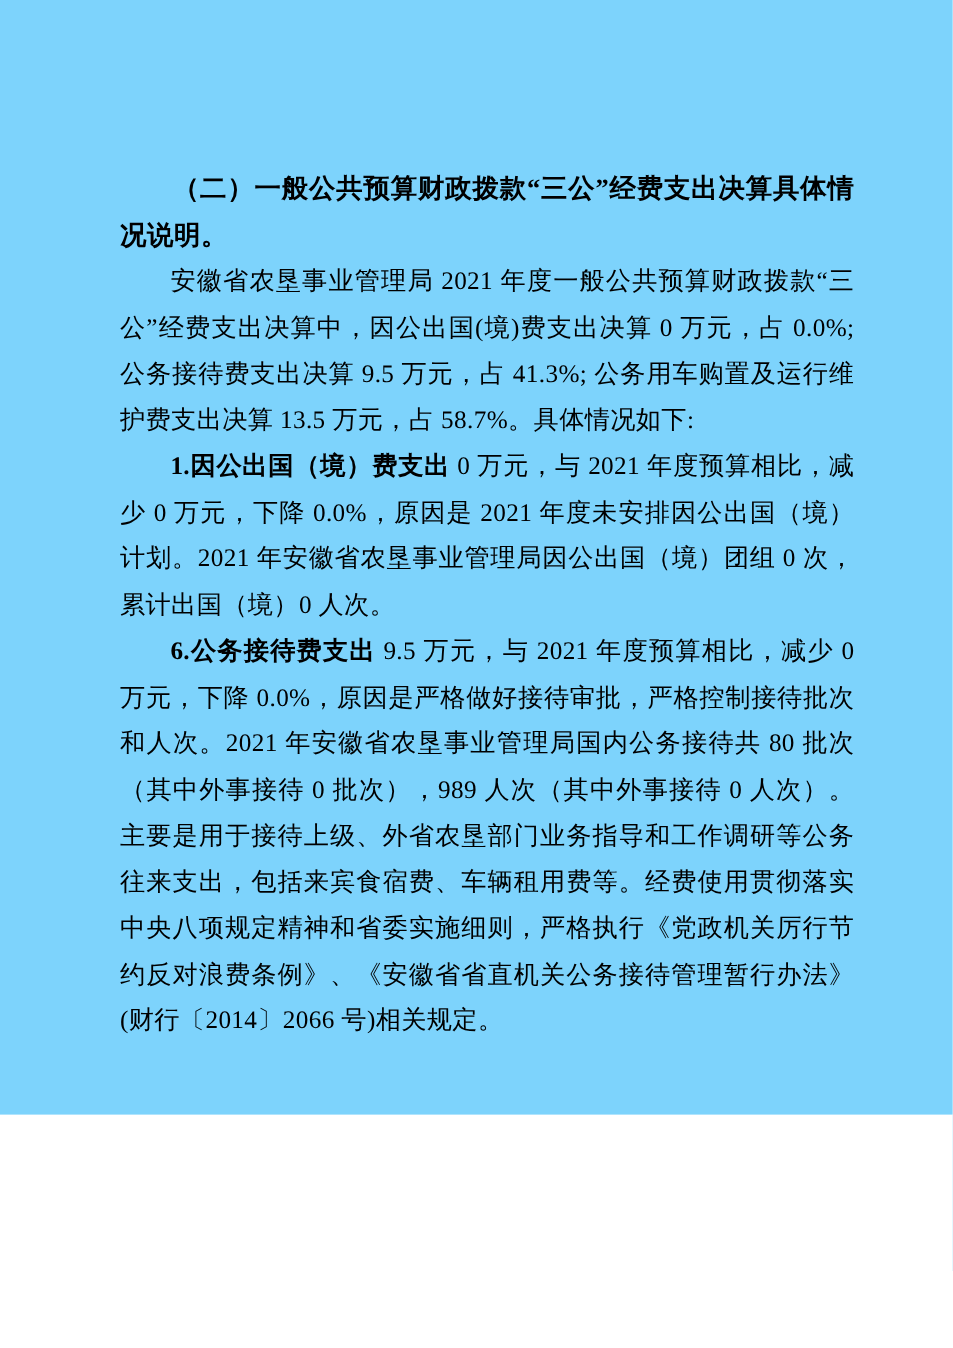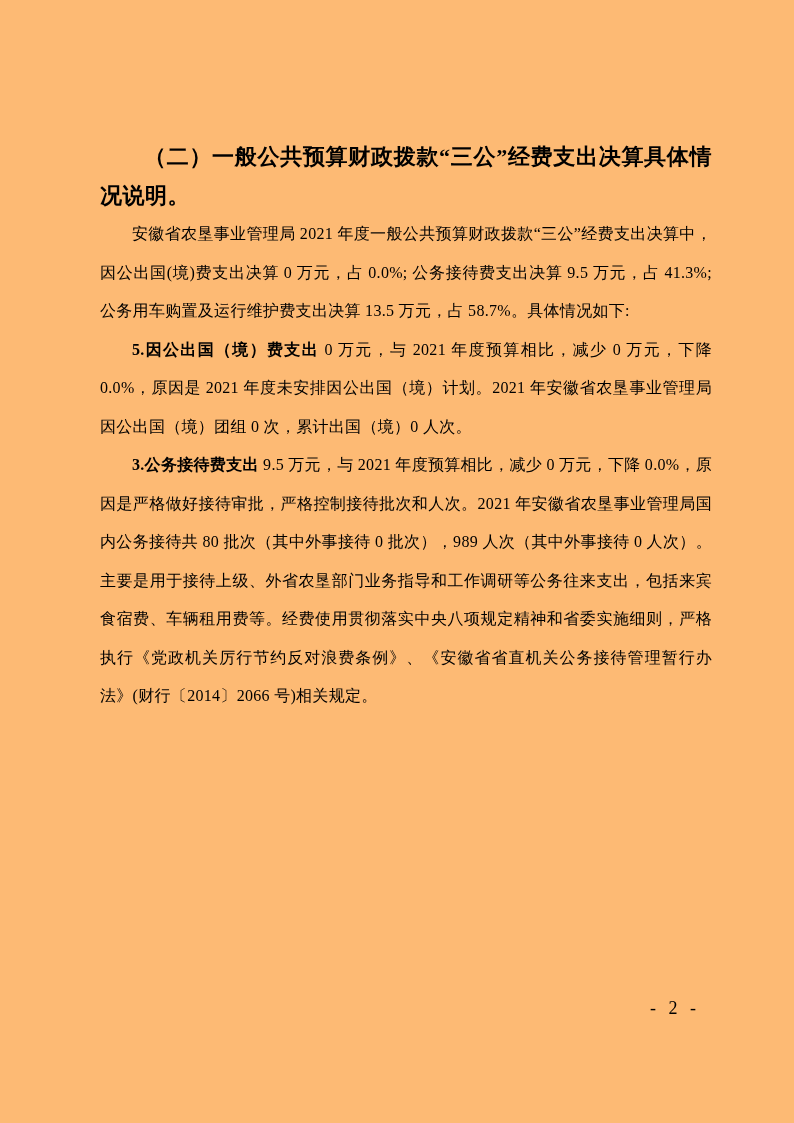--- a/index.html
+++ b/index.html
@@ -3,22 +3,22 @@
 <meta charset="utf-8">
 <style>
   html, body {
     margin: 0;
     padding: 0;
     background: #ffffff;
   }
   .page {
     position: relative;
     width: 794px;
-    height: 1123px;
-    background: #fdba74;
+    height: 929px;
+    background: #7dd3fc;
     overflow: hidden;
     font-family: "Liberation Serif", "DejaVu Serif", serif;
     color: #000000;
   }
   .content {
     position: absolute;
     left: 100px;
     top: 138px;
     width: 612px;
   }
@@ -26,21 +26,21 @@
     margin: 0;
     font-size: 22px;
     font-weight: bold;
     line-height: 38.5px;
     text-indent: 2em;
     text-align: justify;
     letter-spacing: 0.5px;
   }
   .para {
     margin: 0;
-    font-size: 16px;
+    font-size: 21px;
     line-height: 38.5px;
     text-indent: 2em;
     text-align: justify;
     letter-spacing: 0.3px;
   }
   .lead {
     font-weight: bold;
   }
   .footer-pagenum {
     position: absolute;
@@ -54,21 +54,21 @@
 </head>
 <body>
 
 <div class="page">
   <div class="content">
 
     <p class="heading">（二）一般公共预算财政拨款“三公”经费支出决算具体情况说明。</p>
 
     <p class="para"><span>安徽省农垦事业管理局 2021 年度一般公共预算财政拨款“三公”经费支出决算中，因公出国(境)费支出决算 0 万元，占 0.0%; 公务接待费支出决算 9.5 万元，占 41.3%; 公务用车购置及运行维护费支出决算 13.5 万元，占 58.7%。具体情况如下:</span></p>
 
-    <p class="para"><span class="lead">5.因公出国（境）费支出 </span><span>0 万元，与 2021 年度预算相比，减少 0 万元，下降 0.0%，原因是 2021 年度未安排因公出国（境）计划。2021 年安徽省农垦事业管理局因公出国（境）团组 0 次，累计出国（境）0 人次。</span></p>
+    <p class="para"><span class="lead">1.因公出国（境）费支出 </span><span>0 万元，与 2021 年度预算相比，减少 0 万元，下降 0.0%，原因是 2021 年度未安排因公出国（境）计划。2021 年安徽省农垦事业管理局因公出国（境）团组 0 次，累计出国（境）0 人次。</span></p>
 
-    <p class="para"><span class="lead">3.公务接待费支出 </span><span>9.5 万元，与 2021 年度预算相比，减少 0 万元，下降 0.0%，原因是严格做好接待审批，严格控制接待批次和人次。2021 年安徽省农垦事业管理局国内公务接待共 80 批次（其中外事接待 0 批次），989 人次（其中外事接待 0 人次）。主要是用于接待上级、外省农垦部门业务指导和工作调研等公务往来支出，包括来宾食宿费、车辆租用费等。经费使用贯彻落实中央八项规定精神和省委实施细则，严格执行《党政机关厉行节约反对浪费条例》、《安徽省省直机关公务接待管理暂行办法》(财行〔2014〕2066 号)相关规定。</span></p>
+    <p class="para"><span class="lead">6.公务接待费支出 </span><span>9.5 万元，与 2021 年度预算相比，减少 0 万元，下降 0.0%，原因是严格做好接待审批，严格控制接待批次和人次。2021 年安徽省农垦事业管理局国内公务接待共 80 批次（其中外事接待 0 批次），989 人次（其中外事接待 0 人次）。主要是用于接待上级、外省农垦部门业务指导和工作调研等公务往来支出，包括来宾食宿费、车辆租用费等。经费使用贯彻落实中央八项规定精神和省委实施细则，严格执行《党政机关厉行节约反对浪费条例》、《安徽省省直机关公务接待管理暂行办法》(财行〔2014〕2066 号)相关规定。</span></p>
 
 
   </div>
 
   <div class="footer-pagenum">- 2 -</div>
 </div>
 
 </body></html>

